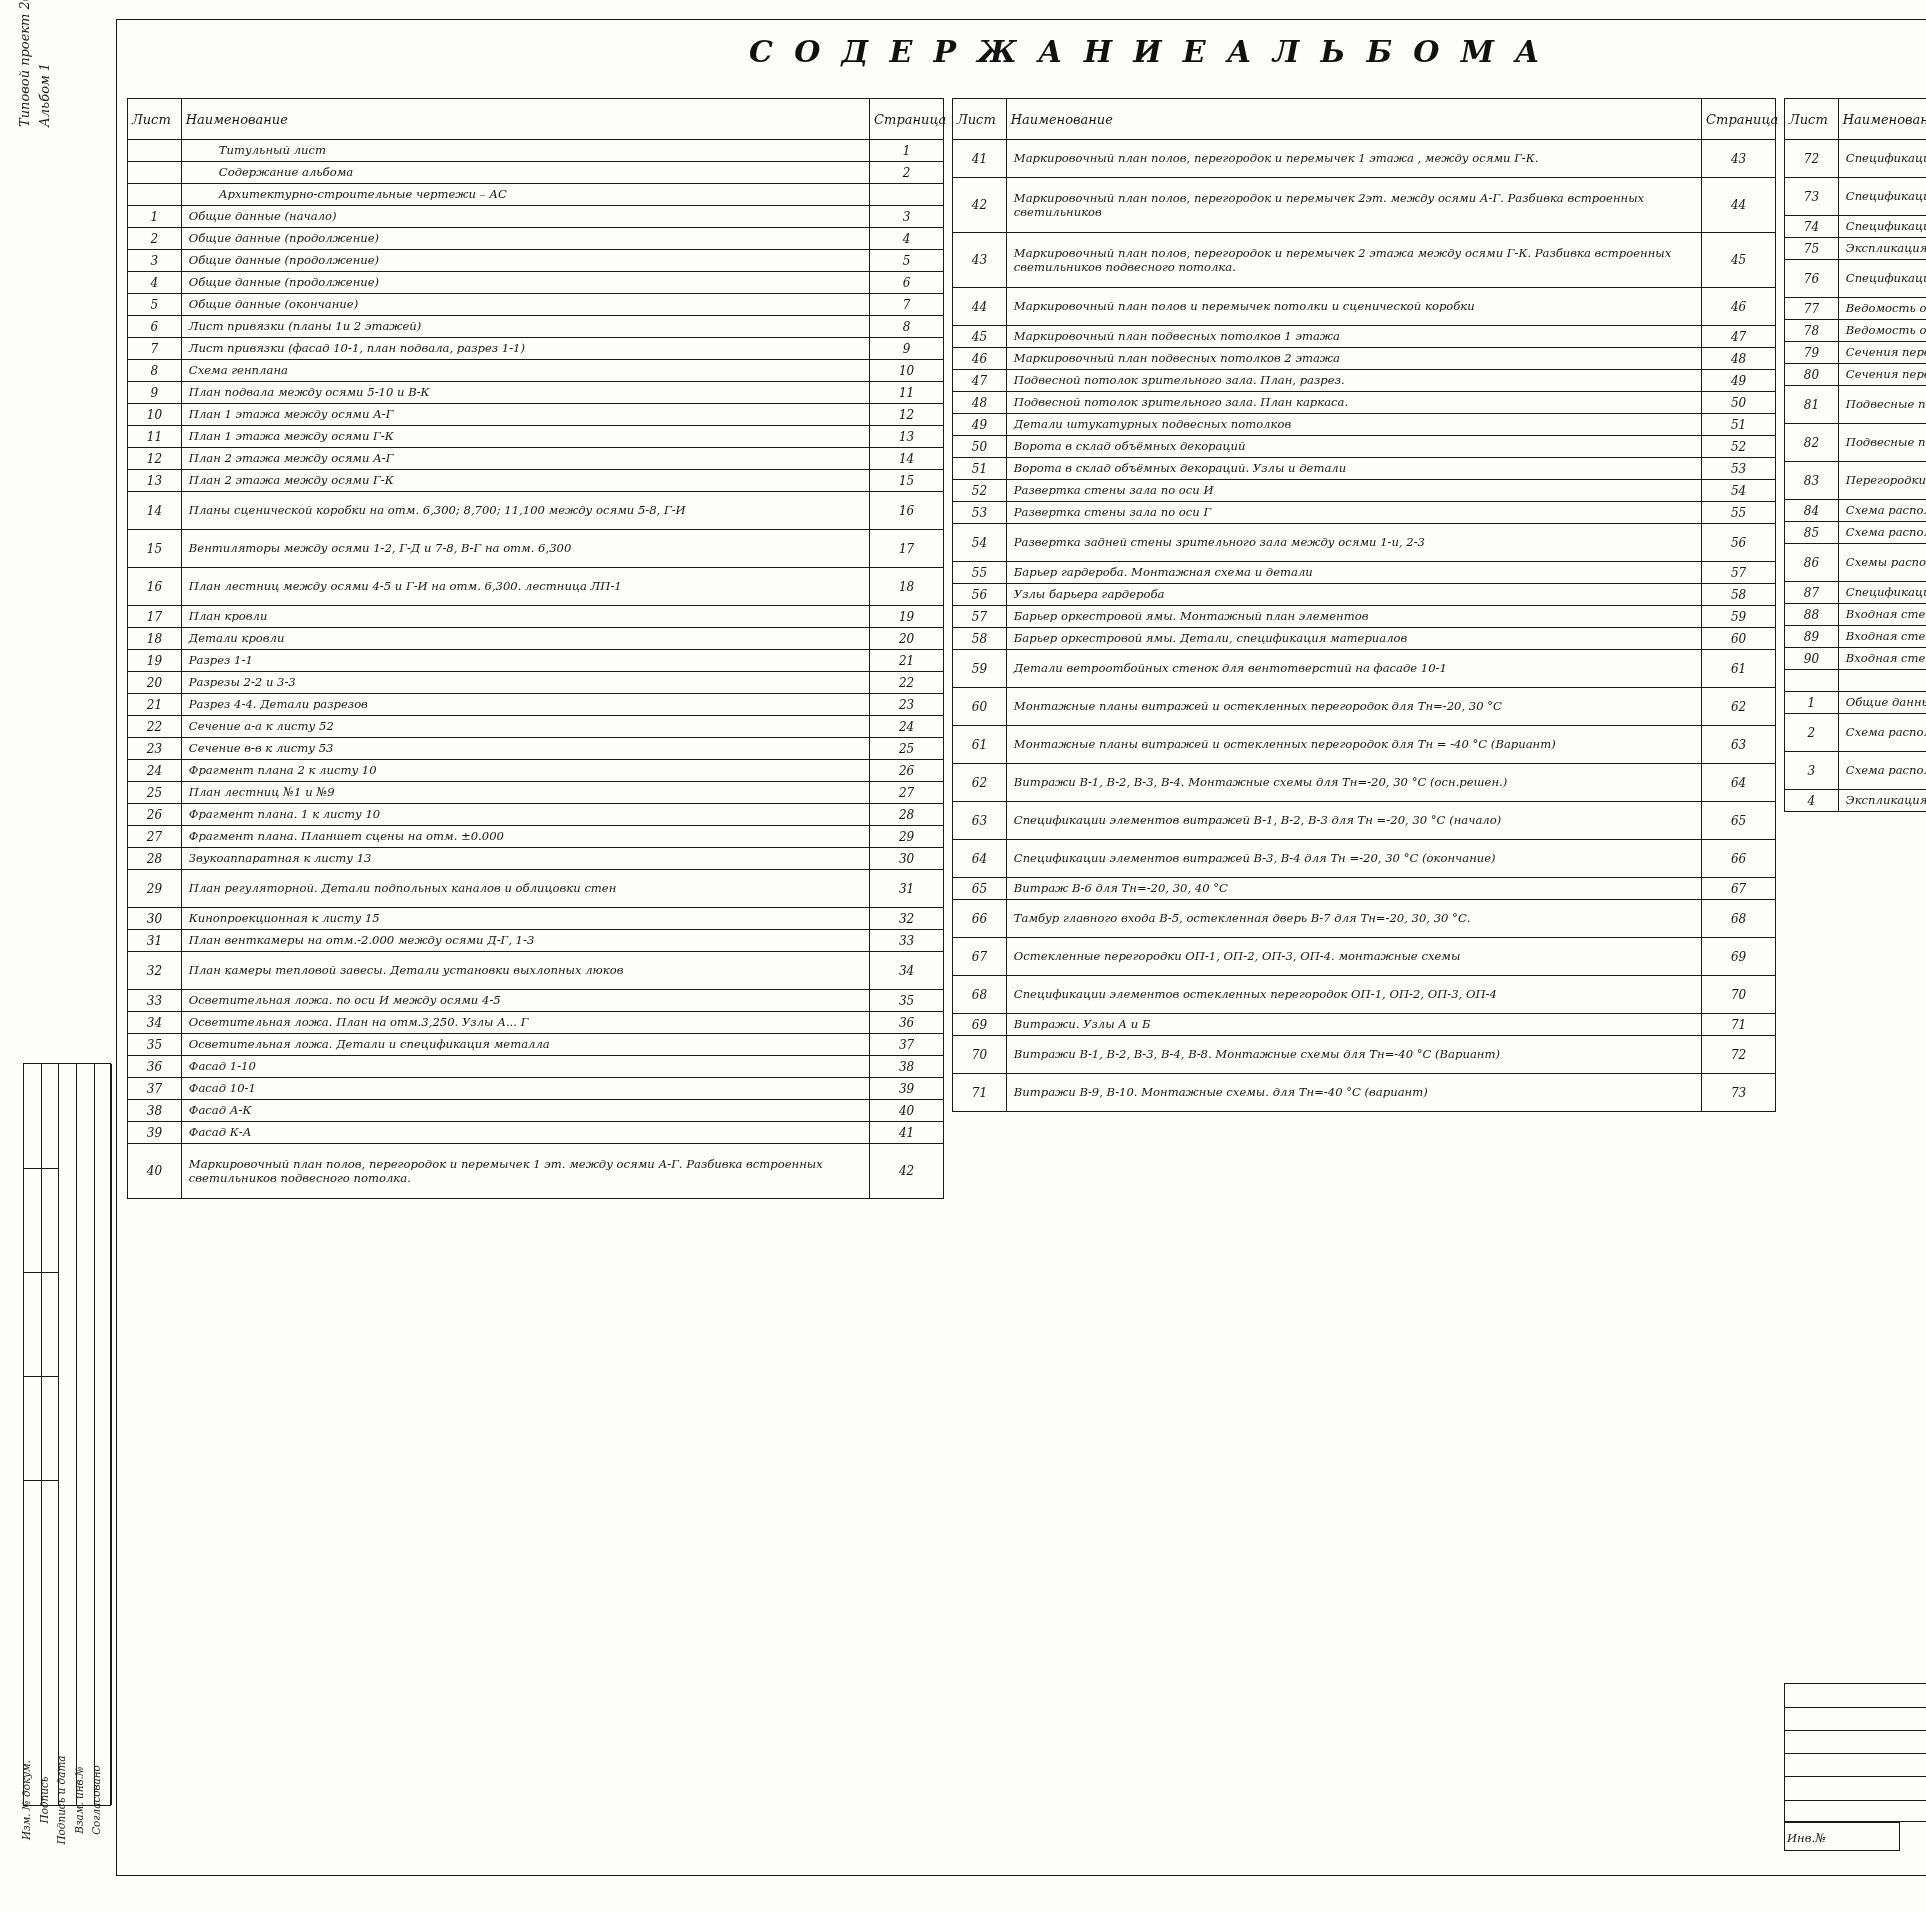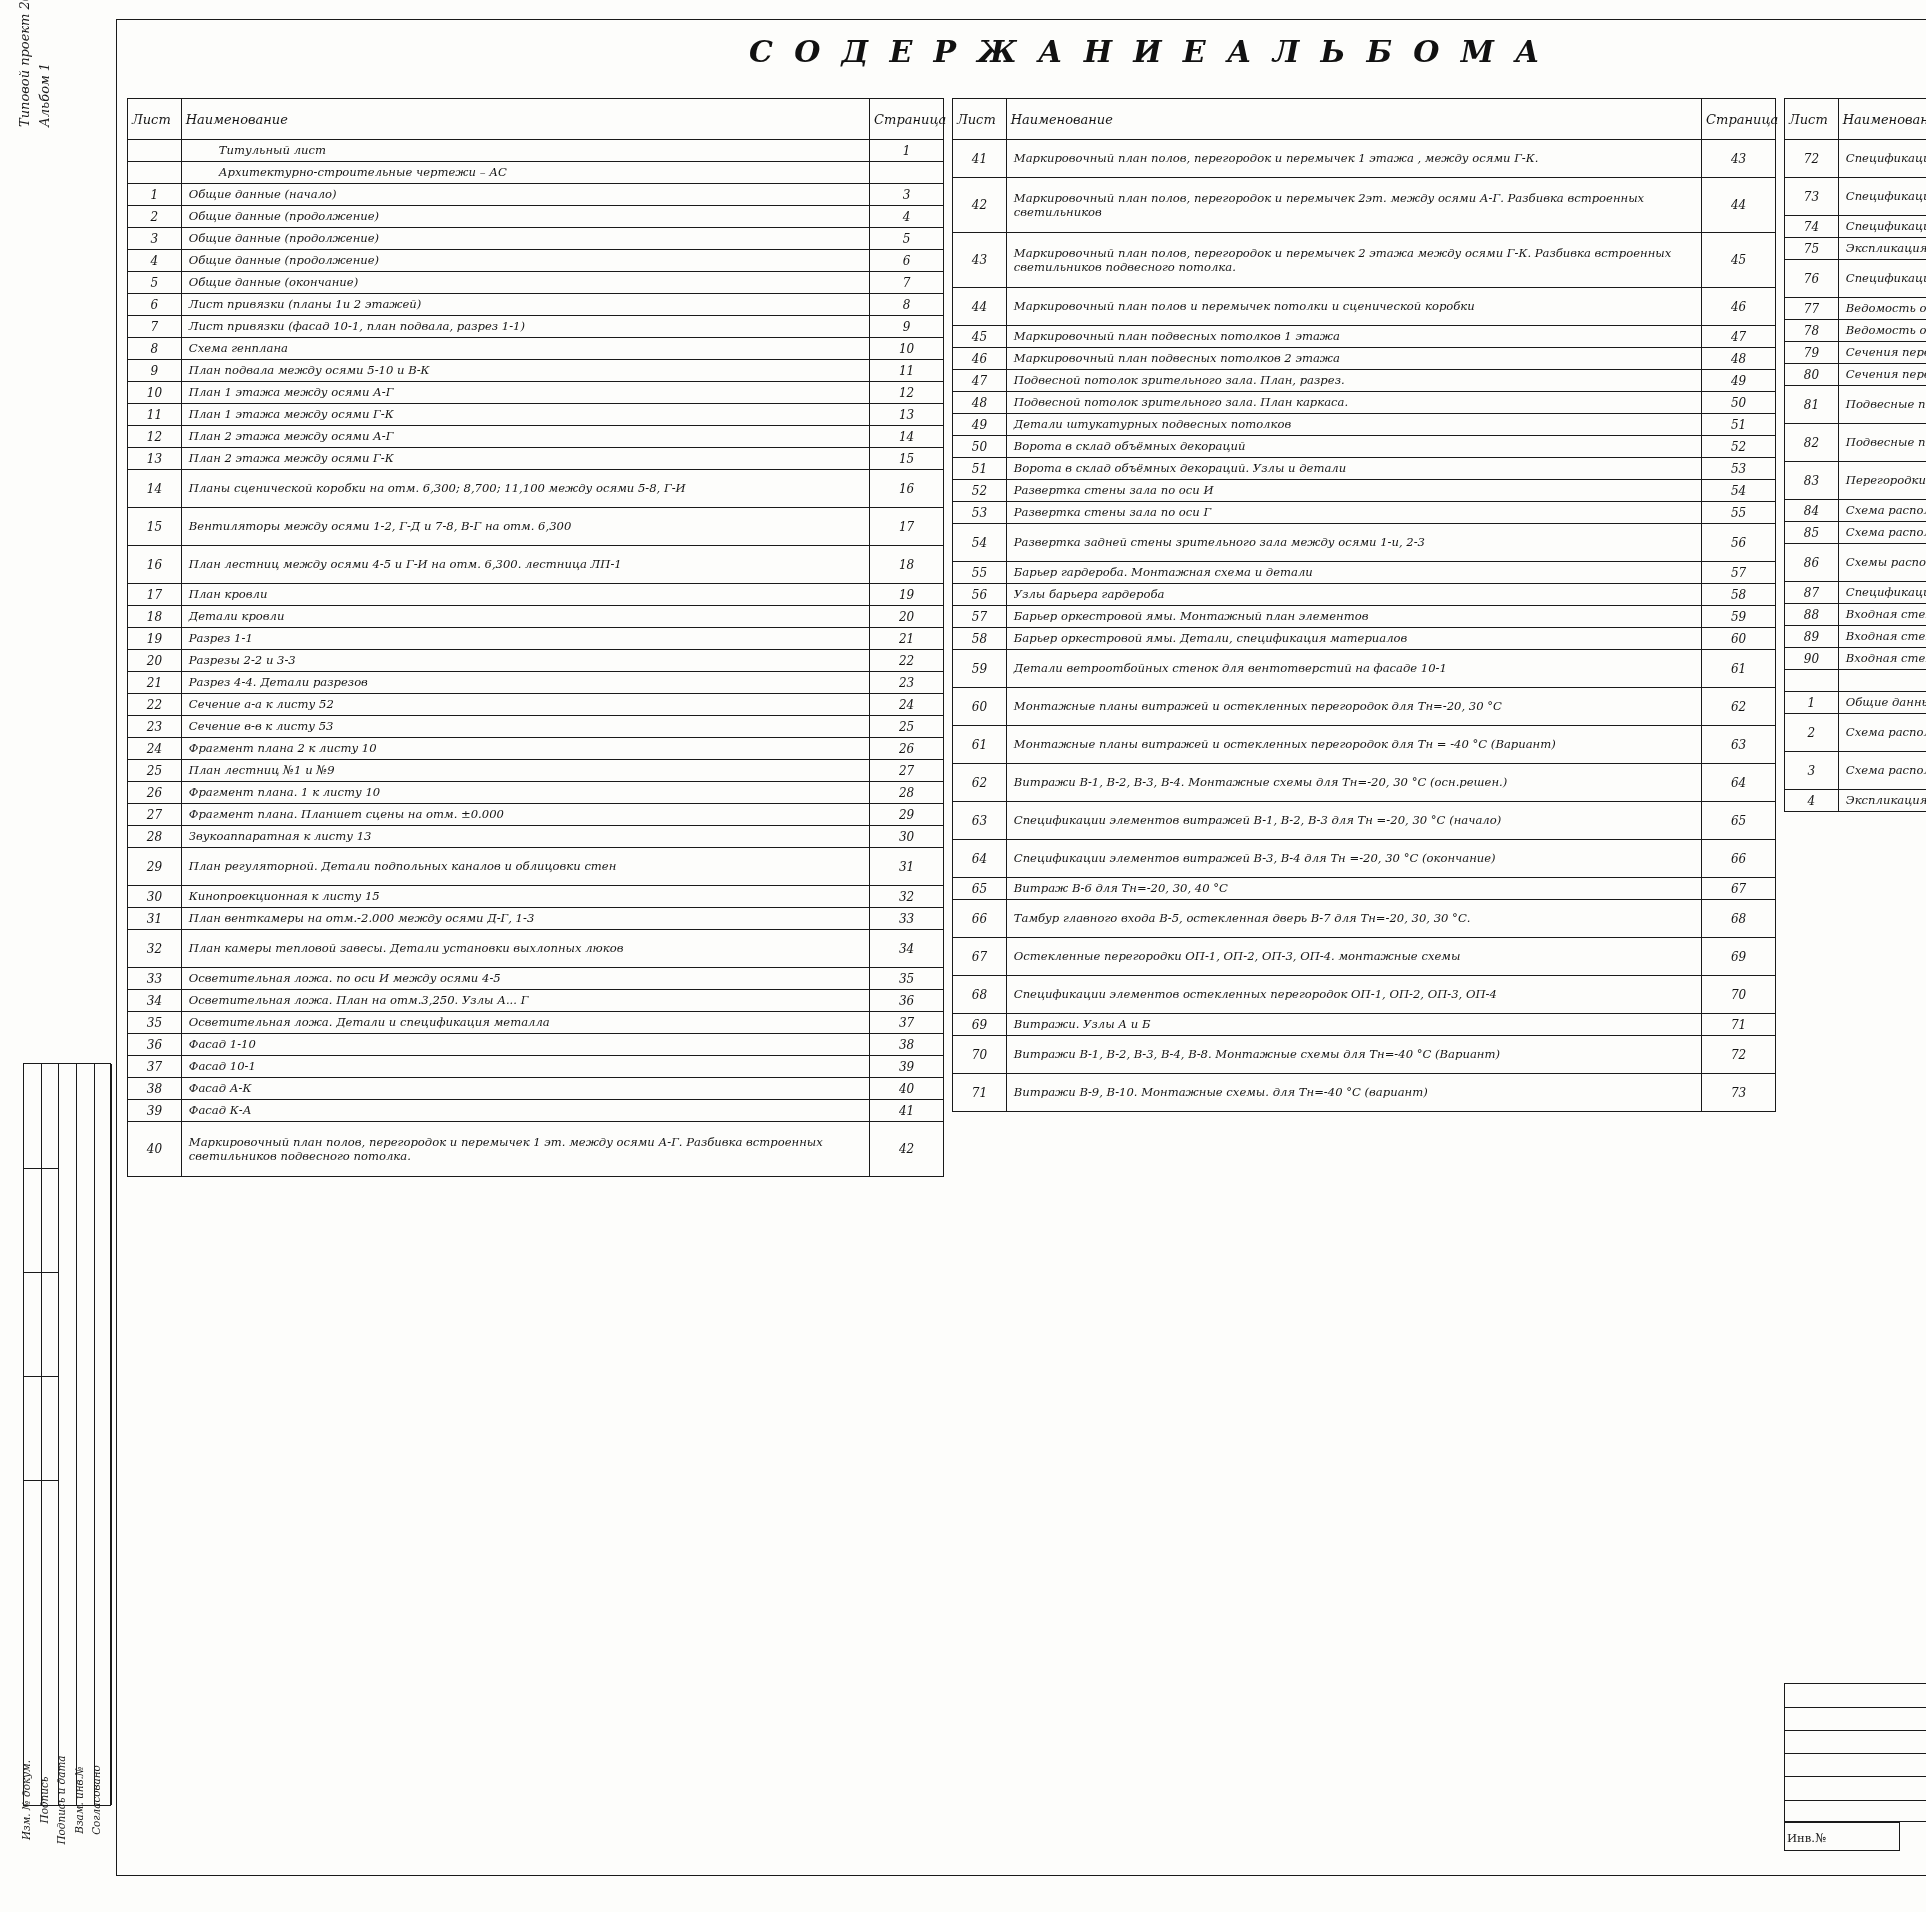--- a/index.html
+++ b/index.html
@@ -169,20 +169,21 @@
   .stamp .h {
     position: absolute;
     left: 0; right: 0;
     border-top: 1.2px solid #1a1a1a;
   }
   .inv-label {
     position: absolute;
     left: 1787px;
     top: 1831px;
     font-family: "DejaVu Serif", serif;
+    font-style: italic;
     font-size: 11.6px;
     color: #151515;
   }
   .inv-box {
     position: absolute;
     left: 1784px;
     top: 1822px;
     width: 116px;
     height: 28.5px;
     border: 1.2px solid #1a1a1a;
@@ -235,20 +236,25 @@
         </tr>
       </thead>
       <tbody>
           <tr class="r1">
             <td class="num"></td>
             <td class="name indent1">Титульный лист</td>
             <td class="page">1</td>
           </tr>
           <tr class="r1">
             <td class="num"></td>
+            <td class="name indent1">Содержание альбома</td>
+            <td class="page">2</td>
+          </tr>
+          <tr class="r1">
+            <td class="num"></td>
             <td class="name indent1">Архитектурно-строительные чертежи – АС</td>
             <td class="page"></td>
           </tr>
           <tr class="r1">
             <td class="num">1</td>
             <td class="name">Общие данные  (начало)</td>
             <td class="page">3</td>
           </tr>
           <tr class="r1">
             <td class="num">2</td>

